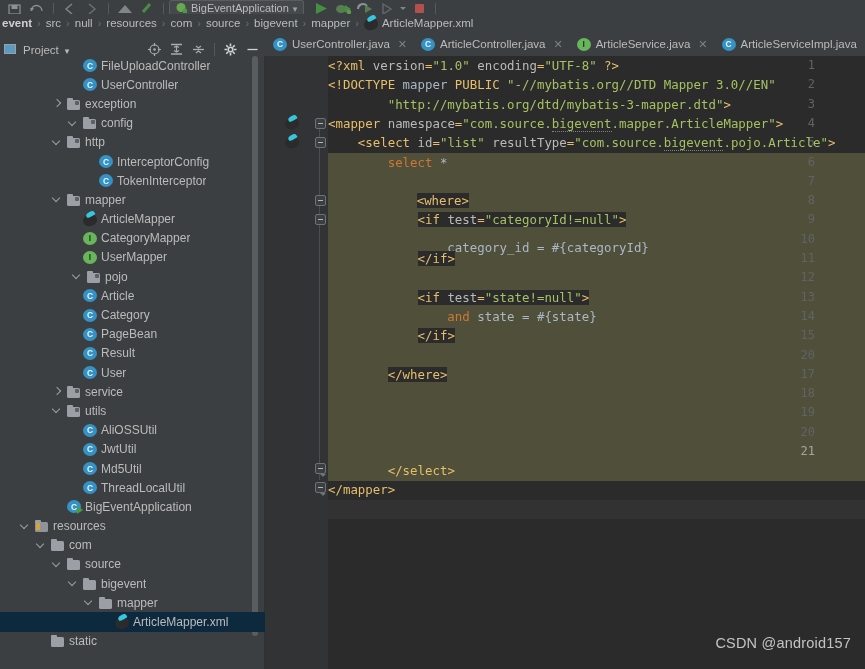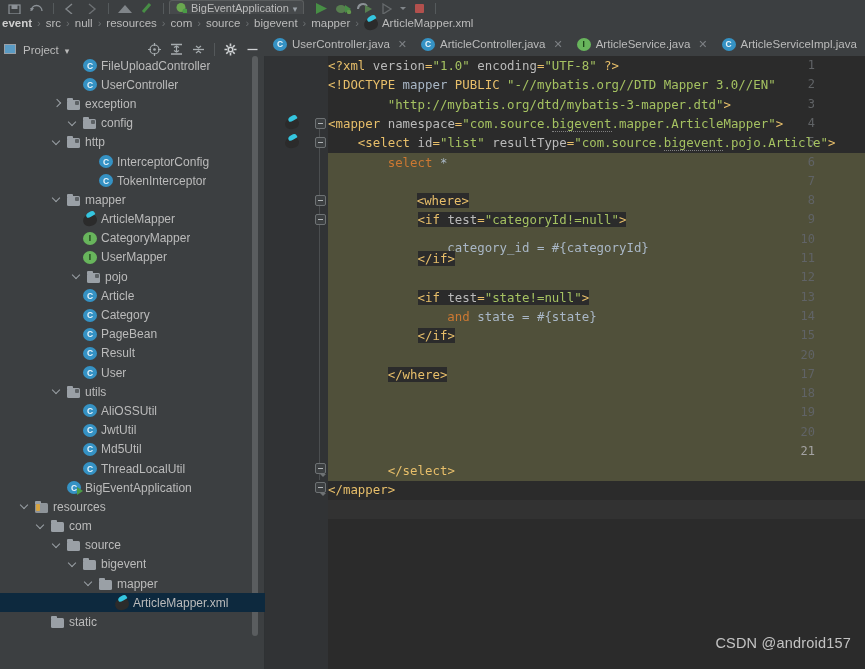--- a/index.html
+++ b/index.html
@@ -453,20 +453,27 @@
         <span class="arrow none"></span>
         <span class="ic ic-class">C</span>
         <span class="lbl">Result</span>
       </div>
       <div class="row" style="padding-left: 68px;">
         <span class="arrow none"></span>
         <span class="ic ic-class">C</span>
         <span class="lbl">User</span>
       </div>
       <div class="row" style="padding-left: 52px;">
+        <span class="arrow right"></span>
+        <span class="ic">
+          <span class="ic-folder pkg" style="position:absolute;left:0;top:2px"></span>
+        </span>
+        <span class="lbl">service</span>
+      </div>
+      <div class="row" style="padding-left: 52px;">
         <span class="arrow down"></span>
         <span class="ic">
           <span class="ic-folder pkg" style="position:absolute;left:0;top:2px"></span>
         </span>
         <span class="lbl">utils</span>
       </div>
       <div class="row" style="padding-left: 68px;">
         <span class="arrow none"></span>
         <span class="ic ic-class">C</span>
         <span class="lbl">AliOSSUtil</span>

